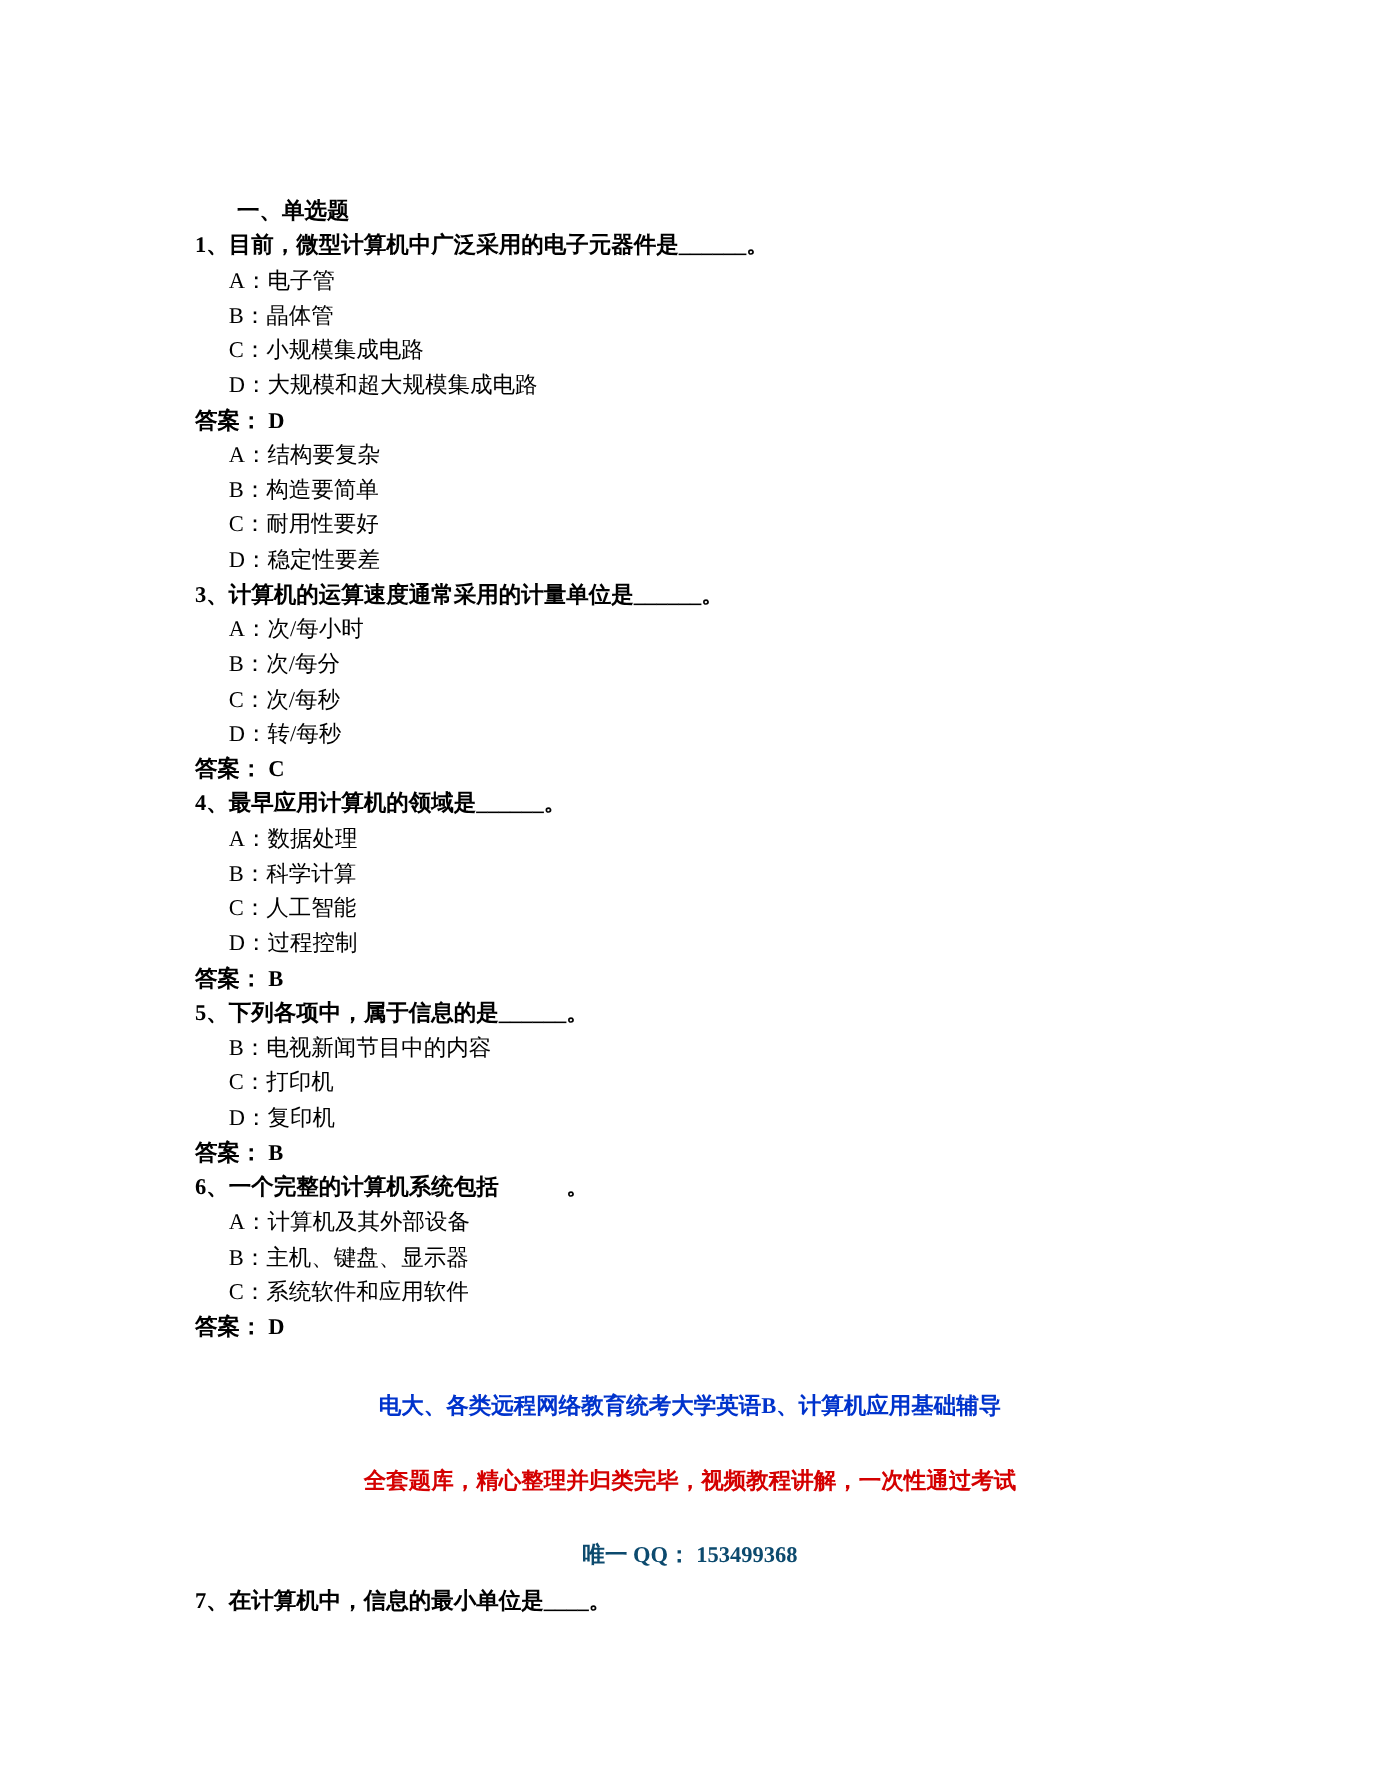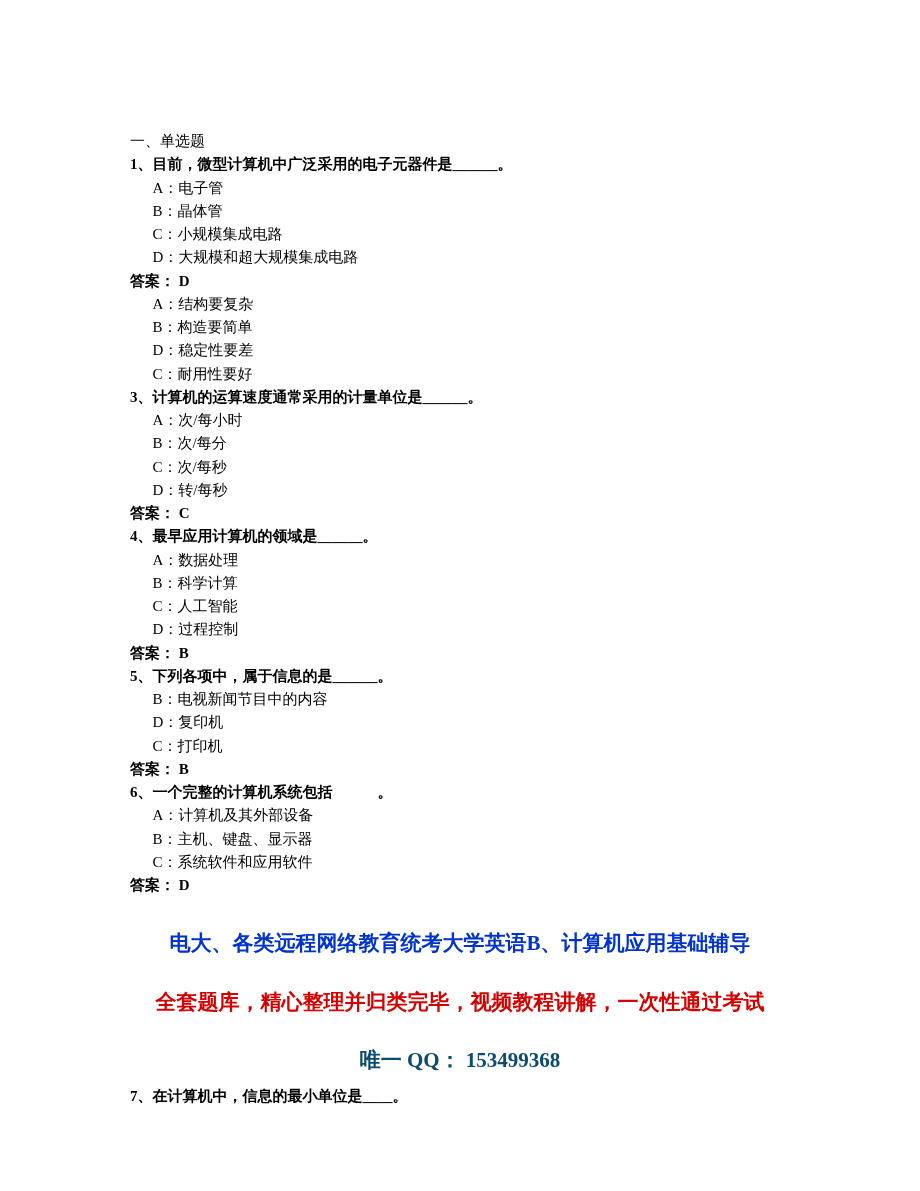--- a/index.html
+++ b/index.html
@@ -6,37 +6,38 @@
     body {
       font-family: "SimSun", "宋体", serif;
       font-size: 15px;
       line-height: 1.55;
       color: #000;
       background: #fff;
       width: 920px;
       padding: 130px 130px 40px 130px;
     }
     .section-header {
-      font-weight: normal;
+      font-weight: bold;
       margin-bottom: 0;
+      margin-left: 28px;
     }
     .question-stem {
       margin: 0;
       font-weight: bold;
     }
     .option {
       margin-left: 1.5em;
     }
     .answer {
       font-weight: bold;
     }
     .banner {
       text-align: center;
       font-weight: bold;
-      font-size: 21px;
+      font-size: 15px;
       margin: 30px 0 0 0;
     }
     .banner-blue { color: #0033cc; }
     .banner-red { color: #d40000; margin-top: 26px; }
     .banner-red2 { color: #0c4a6e; margin-top: 26px; margin-bottom: 8px;}
     .question-block { margin: 0; }
   </style>
 </head>
 <body>
 
@@ -46,44 +47,44 @@
       <div class="question-stem"><span>1</span><span>、目前，微型计算机中广泛采用的电子元器件是______。</span></div>
       <div class="option"><span>A</span><span>：</span><span>电子管</span></div>
       <div class="option"><span>B</span><span>：</span><span>晶体管</span></div>
       <div class="option"><span>C</span><span>：</span><span>小规模集成电路</span></div>
       <div class="option"><span>D</span><span>：</span><span>大规模和超大规模集成电路</span></div>
       <div class="answer"><span>答案：</span><span> </span><span>D</span></div>
     </div>
     <div class="question-block">
       <div class="option"><span>A</span><span>：</span><span>结构要复杂</span></div>
       <div class="option"><span>B</span><span>：</span><span>构造要简单</span></div>
+      <div class="option"><span>C</span><span>：</span><span>耐用性要好</span></div>
       <div class="option"><span>D</span><span>：</span><span>稳定性要差</span></div>
-      <div class="option"><span>C</span><span>：</span><span>耐用性要好</span></div>
     </div>
     <div class="question-block">
       <div class="question-stem"><span>3</span><span>、计算机的运算速度通常采用的计量单位是______。</span></div>
       <div class="option"><span>A</span><span>：</span><span>次/每小时</span></div>
       <div class="option"><span>B</span><span>：</span><span>次/每分</span></div>
       <div class="option"><span>C</span><span>：</span><span>次/每秒</span></div>
       <div class="option"><span>D</span><span>：</span><span>转/每秒</span></div>
       <div class="answer"><span>答案：</span><span> </span><span>C</span></div>
     </div>
     <div class="question-block">
       <div class="question-stem"><span>4</span><span>、最早应用计算机的领域是______。</span></div>
       <div class="option"><span>A</span><span>：</span><span>数据处理</span></div>
       <div class="option"><span>B</span><span>：</span><span>科学计算</span></div>
       <div class="option"><span>C</span><span>：</span><span>人工智能</span></div>
       <div class="option"><span>D</span><span>：</span><span>过程控制</span></div>
       <div class="answer"><span>答案：</span><span> </span><span>B</span></div>
     </div>
     <div class="question-block">
       <div class="question-stem"><span>5</span><span>、下列各项中，属于信息的是______。</span></div>
       <div class="option"><span>B</span><span>：</span><span>电视新闻节目中的内容</span></div>
+      <div class="option"><span>C</span><span>：</span><span>打印机</span></div>
       <div class="option"><span>D</span><span>：</span><span>复印机</span></div>
-      <div class="option"><span>C</span><span>：</span><span>打印机</span></div>
       <div class="answer"><span>答案：</span><span> </span><span>B</span></div>
     </div>
     <div class="question-block">
       <div class="question-stem"><span>6</span><span>、一个完整的计算机系统包括　　　。</span></div>
       <div class="option"><span>A</span><span>：</span><span>计算机及其外部设备</span></div>
       <div class="option"><span>B</span><span>：</span><span>主机、键盘、显示器</span></div>
       <div class="option"><span>C</span><span>：</span><span>系统软件和应用软件</span></div>
       <div class="answer"><span>答案：</span><span> </span><span>D</span></div>
     </div>
     <div class="banner banner-blue">电大、各类远程网络教育统考大学英语B、计算机应用基础辅导</div>

